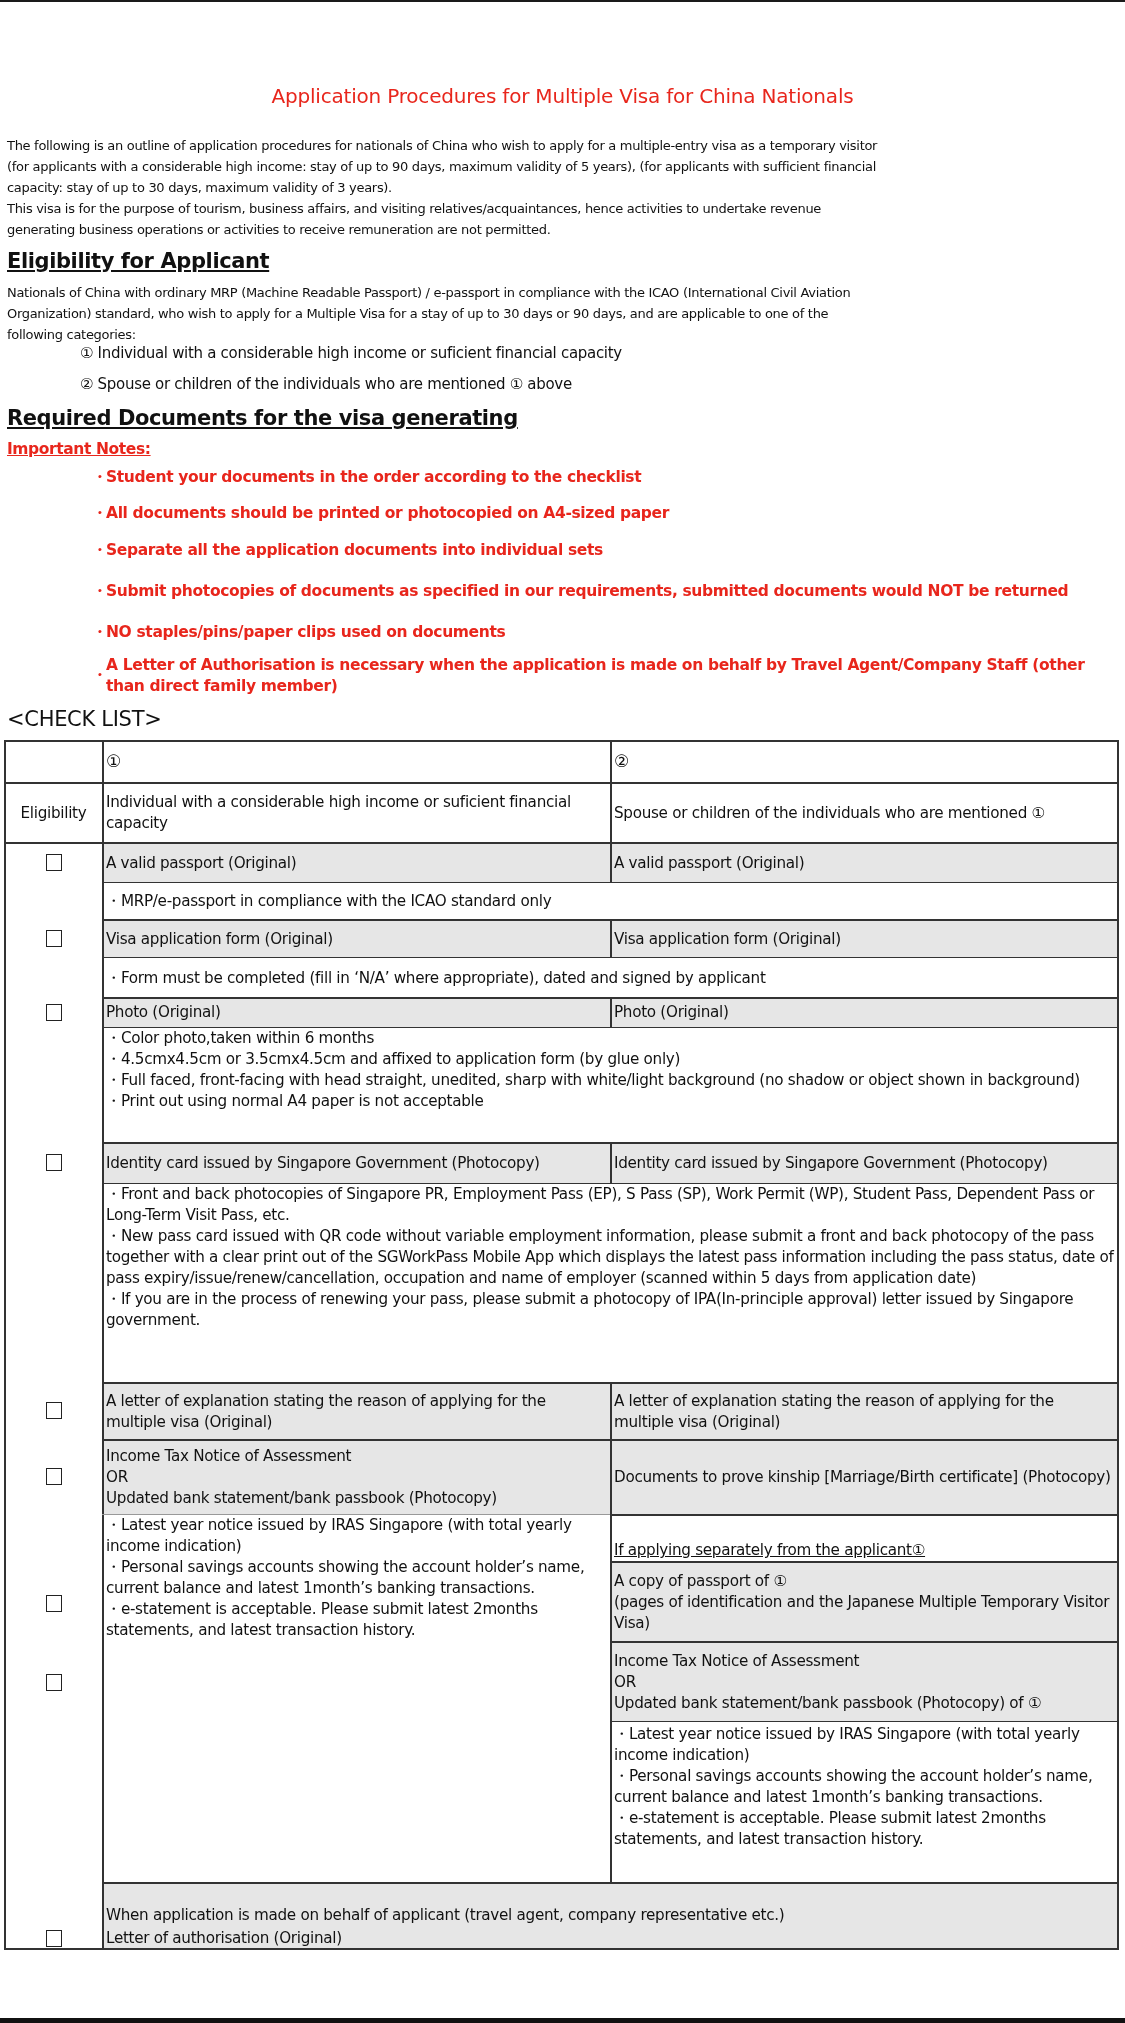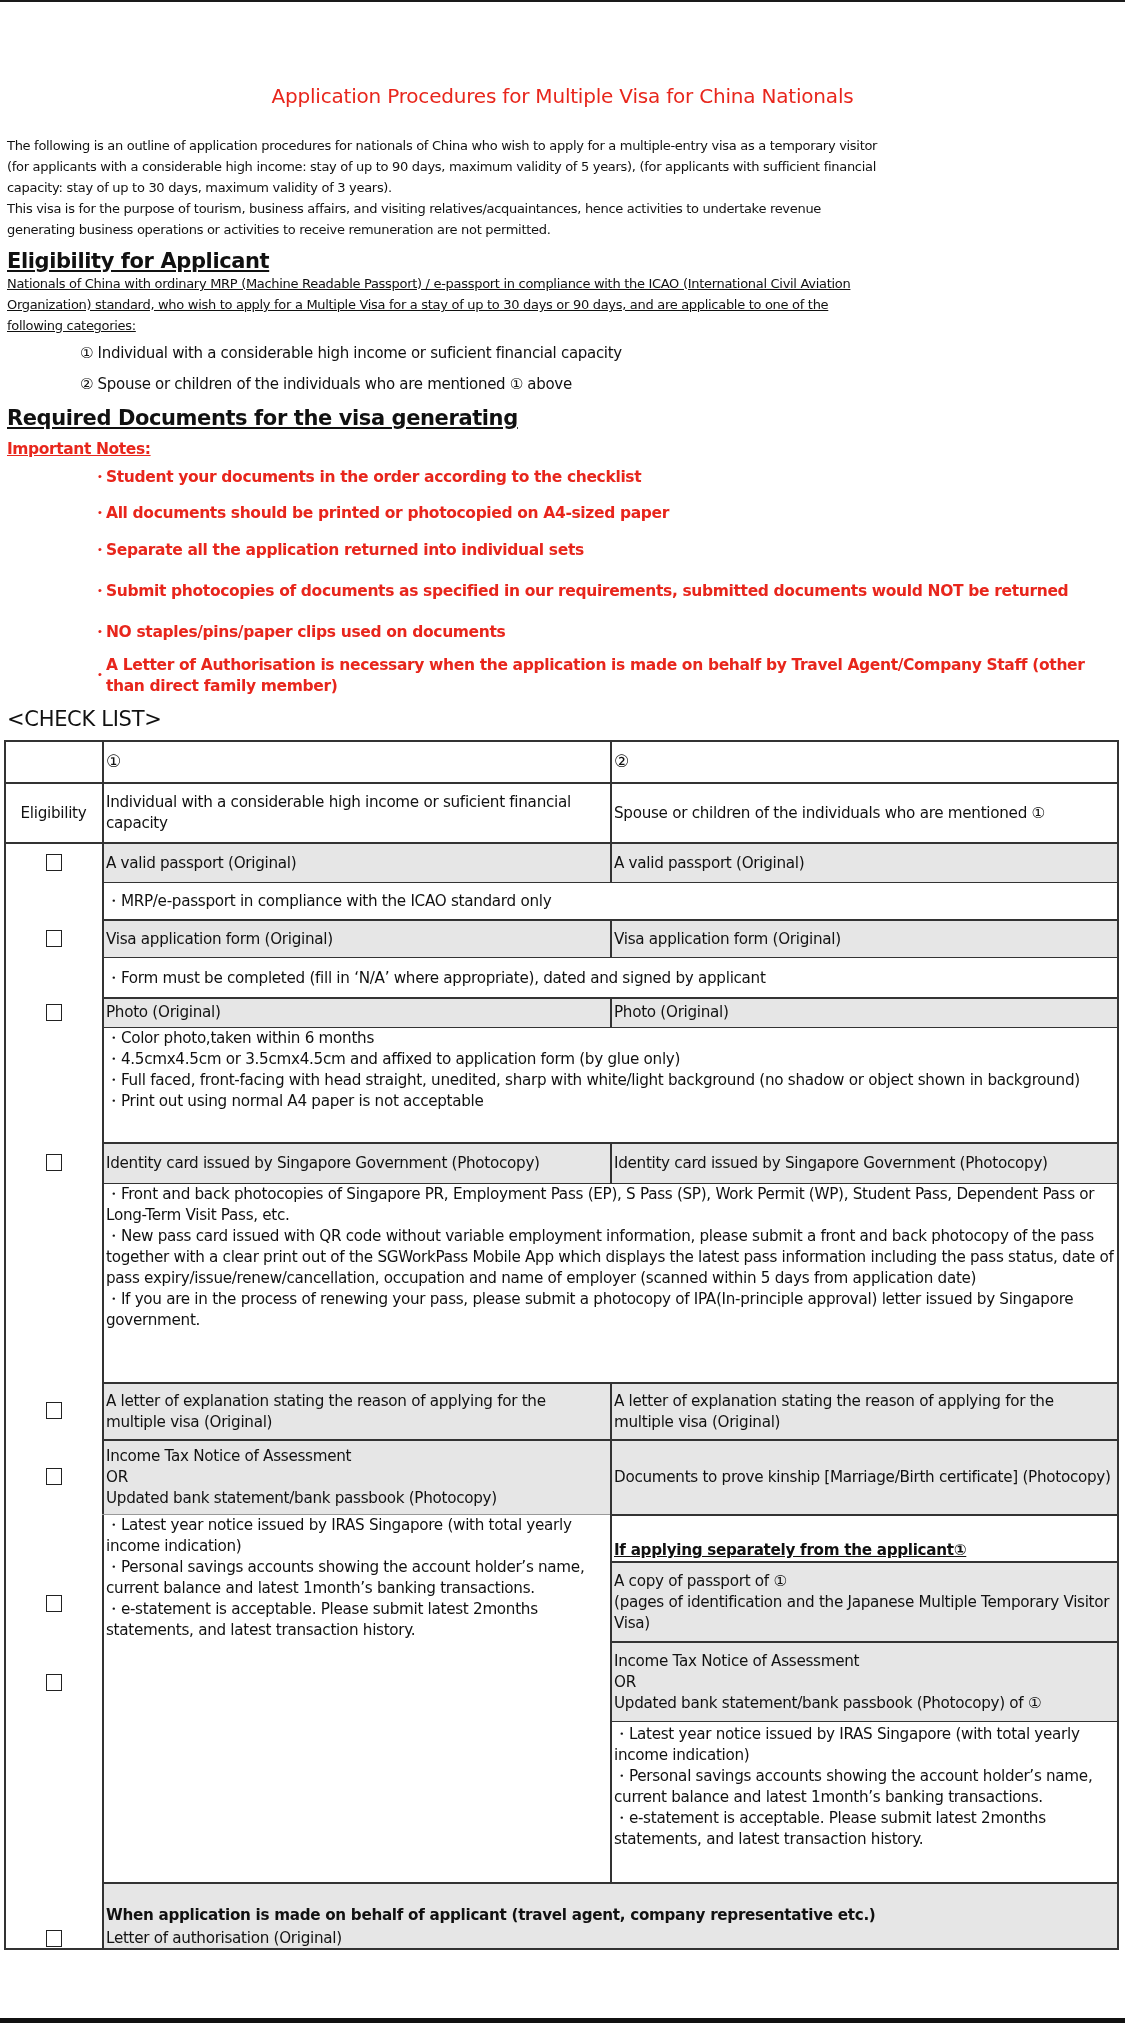--- a/index.html
+++ b/index.html
@@ -19,61 +19,61 @@
   .note .txt { position:absolute; left:14px; width:1010px; }
   .checklist { position:absolute; left:7px; top:707px; font-size:21px; letter-spacing:-0.3px; }
 
   .tbl { position:absolute; left:4px; top:740px; width:1115px; height:1210px; }
   .cell { position:absolute; box-sizing:border-box; font-size:15.2px; line-height:21px; letter-spacing:-0.3px;
           padding:0 3px; overflow:hidden; }
   .gray { background:#e6e6e6; }
   .vc { display:flex; align-items:center; }
   .ln { position:absolute; background:#333; }
   .box { position:absolute; width:16px; height:17px; border:1.6px solid #222; box-sizing:border-box; background:#fff; }
-  .bold { font-weight:bold; }
+  .bold { font-weight:normal; }
   .u { text-decoration:underline; }
 </style>
 </head>
 <body>
 
 <div class="topbar"></div>
 
 <div class="title">Application Procedures for Multiple Visa for China Nationals</div>
 
 <div class="para" style="top:135px;">
   <div>The following is an outline of application procedures for nationals of China who wish to apply for a multiple-entry visa as a temporary visitor</div>
   <div>(for applicants with a considerable high income: stay of up to 90 days, maximum validity of 5 years), (for applicants with sufficient financial</div>
   <div>capacity: stay of up to 30 days, maximum validity of 3 years).</div>
   <div>This visa is for the purpose of tourism, business affairs, and visiting relatives/acquaintances, hence activities to undertake revenue</div>
   <div>generating business operations or activities to receive remuneration are not permitted.</div>
 </div>
 
 <div class="h2" style="top:249px;text-align:center;">Eligibility for Applicant</div>
-<div class="para" style="top:273px;text-decoration:underline;">
+<div class="para" style="top:282px;">
   <div>Nationals of China with ordinary MRP (Machine Readable Passport) / e-passport in compliance with the ICAO (International Civil Aviation</div>
   <div>Organization) standard, who wish to apply for a Multiple Visa for a stay of up to 30 days or 90 days, and are applicable to one of the</div>
   <div>following categories:</div>
 </div>
 <div class="cat" style="top:344px;">① Individual with a considerable high income or suficient financial capacity</div>
 <div class="cat" style="top:375px;">② Spouse or children of the individuals  who are mentioned ① above</div>
 
 <div class="h2" style="top:406px;">Required Documents for the visa generating</div>
 <div class="imp">Important Notes:</div>
 
 <div class="note" style="top:467px;">
     <span class="dot">・</span>
     <span class="txt">Student your documents in the order according to the checklist</span>
   </div>
 <div class="note" style="top:503px;">
     <span class="dot">・</span>
     <span class="txt">All documents should be printed or photocopied on A4-sized paper</span>
   </div>
 <div class="note" style="top:540px;">
     <span class="dot">・</span>
-    <span class="txt">Separate all the application returned into individual sets</span>
+    <span class="txt">Separate all the application documents into individual sets</span>
   </div>
 <div class="note" style="top:581px;">
     <span class="dot">・</span>
     <span class="txt">Submit photocopies of documents as specified in our requirements, submitted documents would NOT be returned</span>
   </div>
 <div class="note" style="top:622px;">
     <span class="dot">・</span>
     <span class="txt">NO staples/pins/paper clips used on documents</span>
   </div>
 <div class="note" style="top:655px;">

